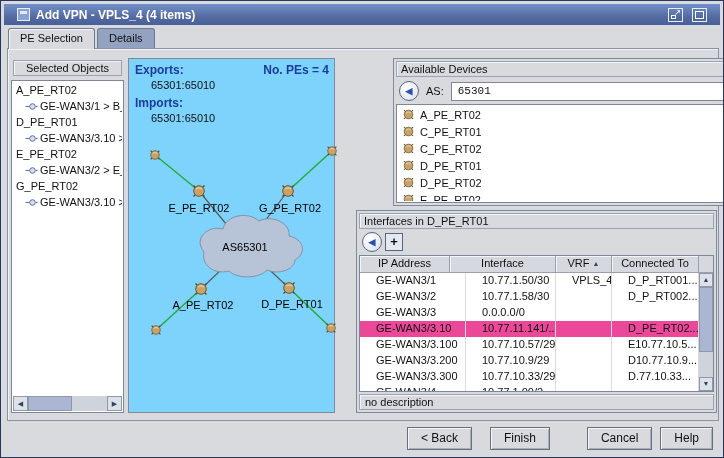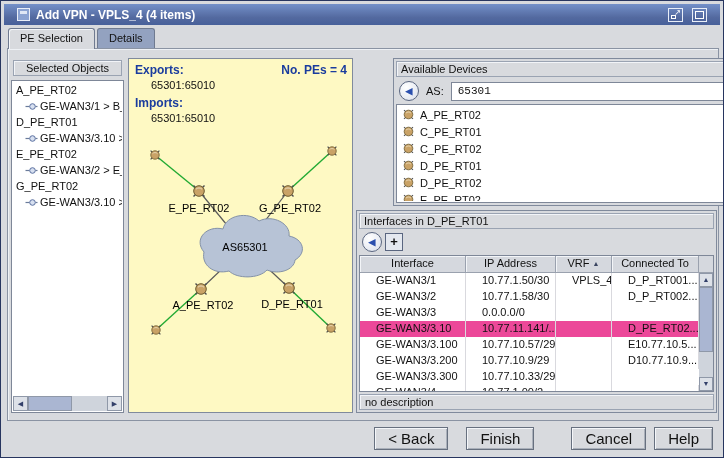--- a/index.html
+++ b/index.html
@@ -51,22 +51,22 @@
   .htrack { flex:1; position:relative; }
   .hthumb { position:absolute; left:0; top:0; bottom:0; width:44px; background:#aab6d2; border:1px solid #8f98a8; }
   .vscrollbar { position:absolute; top:1px; bottom:1px; right:1px; width:14px; background:#cfd4dc;
                 display:flex; flex-direction:column; }
   .vsb-btn { height:14px; width:14px; border:1px solid #8f98a8; background:#dde1e8; font-size:7px;
              line-height:12px; text-align:center; color:#33406a; flex:0 0 auto; }
   .vtrack { flex:1; position:relative; }
   .vthumb { position:absolute; left:0; right:0; top:0; background:#aab6d2; border:1px solid #8f98a8; }
 
   
-  .topo-panel { position:absolute; left:120px; top:9px; width:225px; height:355px;
-                background:#fef9c3; border:1px solid #808a9c; }
+  .topo-panel { position:absolute; left:120px; top:9px; width:207px; height:355px;
+                background:#7dd3fc; border:1px solid #808a9c; }
   .topo-head { position:absolute; font-weight:bold; font-size:12px; color:#1a3c9e; white-space:nowrap; }
   .topo-val  { position:absolute; font-size:11px; color:#111; white-space:nowrap; }
   .topo-svg { position:absolute; left:0; top:0; }
   .topo-svg text { font-family:"Liberation Sans",sans-serif; font-size:11px; fill:#000; }
 
   
   .devices-panel { position:absolute; left:348px; top:9px; width:361px; height:148px;
                    border:1px solid #808a9c; background:#d8dade;margin-left:37px; }
   .as-row { position:absolute; left:5px; top:21px; right:5px; height:22px; display:flex; align-items:center; gap:7px; }
   .round-btn { width:20px; height:20px; border-radius:50%; border:1px solid #5a6680;
@@ -100,21 +100,21 @@
   .tbl-vscroll { position:absolute; right:0; top:17px; bottom:0; width:14px; background:#cfd4dc;
                  display:flex; flex-direction:column; }
   .status-bar { position:absolute; left:2px; right:2px; bottom:2px; height:16px; border:1px solid #9aa3b2;
                 box-shadow:inset 1px 1px 0 #f2f4f8; padding:1px 5px; background:#d8dade; }
 
   
   .button-bar { position:absolute; left:0; right:10px; bottom:6px; height:26px;
                 display:flex; justify-content:flex-end; align-items:center; }
   .btn { height:23px; padding:0 13px; background:#d8dade; border:1px solid #67707f;
          box-shadow:inset 1px 1px 0 #f4f6f9, inset -1px -1px 0 #aab0ba;
-         font-family:inherit; font-size:15px; color:#111; white-space:nowrap; }
+         font-family:inherit; font-size:12px; color:#111; white-space:nowrap; }
   .btn.finish { margin-left:18px; }
   .btn.cancel { margin-left:37px; }
   .btn.help   { margin-left:8px; }
 </style>
 </head>
 <body>
 
 <svg width="0" height="0" style="position:absolute">
   <defs>
     <g id="sym-router">
@@ -299,22 +299,22 @@
     </div>
 
     <div class="ifaces-panel">
       <div class="panel-title">Interfaces in D_PE_RT01</div>
       <div class="if-toolbar">
         <div class="round-btn">◀</div>
         <div class="sq-btn">+</div>
       </div>
       <div class="table-box">
         <div class="thead">
+          <div class="th c1">IP Address</div>
           <div class="th c0">Interface</div>
-          <div class="th c1">IP Address</div>
           <div class="th c2">
             <span>VRF</span>
             <span class="sort-arrow">▲</span>
           </div>
           <div class="th c3">Connected To</div>
           <div class="corner"></div>
         </div>
         <div class="tbody">
           <div class="trow">
             <div class="td c0">GE-WAN3/1</div>
@@ -349,20 +349,21 @@
           <div class="trow">
             <div class="td c0">GE-WAN3/3.200</div>
             <div class="td c1">10.77.10.9/29</div>
             <div class="td c2"></div>
             <div class="td c3">D10.77.10.9...</div>
           </div>
           <div class="trow">
             <div class="td c0">GE-WAN3/3.300</div>
             <div class="td c1">10.77.10.33/29</div>
             <div class="td c2"></div>
+            <div class="td c3">D.77.10.33...</div>
           </div>
           <div class="trow">
             <div class="td c0">GE-WAN3/4</div>
             <div class="td c1">10.77.1.00/2...</div>
             <div class="td c2"></div>
             <div class="td c3"></div>
           </div>
         </div>
         <div class="tbl-vscroll">
           <div class="vsb-btn">▲</div>

